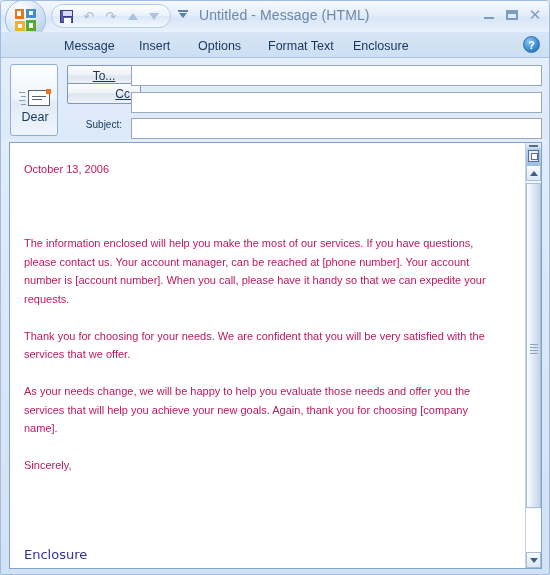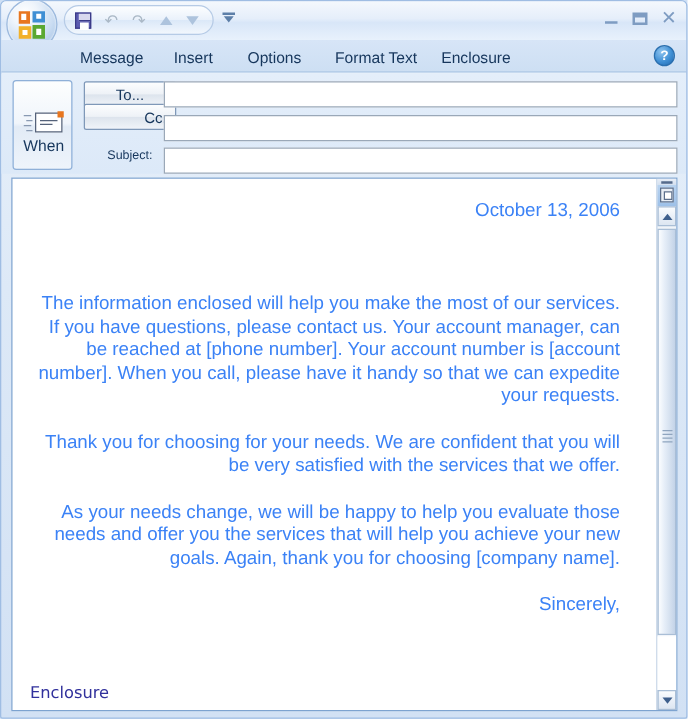--- a/index.html
+++ b/index.html
@@ -256,20 +256,21 @@
     position: absolute;
     left: 66px;
     width: 74px; height: 21px;
     background: linear-gradient(to bottom, #fcfdfe 0%, #eef2f7 48%, #dde4ed 52%, #f0f4f9 100%);
     border: 1px solid #7f98b8;
     border-radius: 2px;
     font-size: 12px;
     color: #16365c;
     text-align: center;
     line-height: 20px;
+    text-decoration: underline;
   }
   #to-btn { top: 6px; }
   #cc-btn { top: 24px; text-align: right; }
 
   #subject-label {
     position: absolute;
     left: 66px; top: 60px;
     width: 55px;
     font-size: 10px;
     color: #16365c;
@@ -298,24 +299,23 @@
     width: 533px; height: 427px;
     border: 1px solid #7da3d0;
     background: #ffffff;
     overflow: hidden;
   }
   #bodytext {
     position: absolute;
     left: 0; top: 0;
     width: 500px; height: 100%;
     padding: 17px 14px 0 14px;
-    font-size: 15px;
+    font-size: 11px;
     line-height: 18.5px;
-    color: #3b82f6;
-    text-align: right;
+    color: #be185d;
   }
   #bodytext p {
     margin: 0 0 18.5px 0;
   }
   #enclosure {
     position: absolute;
     left: 14px; top: 404px;
     font-family: "DejaVu Sans", sans-serif;
     font-size: 13px;
     color: #31319c;
@@ -427,20 +427,21 @@
       </div>
       <div class="qat-btn" id="btn-down">
         <div class="tri-down"></div>
       </div>
     </div>
 
     <div id="qat-more">
       <div class="bar"></div>
     </div>
 
+    <div id="title-text">Untitled - Message (HTML)</div>
 
     <div class="wbtn" id="win-min">
       <div class="mglyph"></div>
     </div>
     <div class="wbtn" id="win-max">
       <div class="mglyph"></div>
     </div>
     <div class="wbtn" id="win-close">
       <div class="cglyph">✕</div>
     </div>
@@ -461,21 +462,21 @@
       <div id="send-icon">
         <div class="env-body"></div>
         <div class="env-line" style="left:13px;top:7px;width:14px;"></div>
         <div class="env-line" style="left:13px;top:10px;width:10px;"></div>
         <div class="env-corner"></div>
         <div class="speed-line" style="left:0px;top:3px;width:6px;"></div>
         <div class="speed-line" style="left:2px;top:7px;width:5px;"></div>
         <div class="speed-line" style="left:0px;top:11px;width:6px;"></div>
         <div class="speed-line" style="left:2px;top:15px;width:5px;"></div>
       </div>
-      <div id="send-label">When</div>
+      <div id="send-label">Dear</div>
     </div>
 
     <div class="addr-btn" id="to-btn">To...</div>
     <div class="addr-btn" id="cc-btn">Cc...</div>
     <div id="subject-label">Subject:</div>
 
     <input class="addr-field" id="to-field" type="text" value="" style="">
     <input class="addr-field" id="cc-field" type="text" value="" style="">
     <input class="addr-field" id="subject-field" type="text" value="" style="">
   </div>

